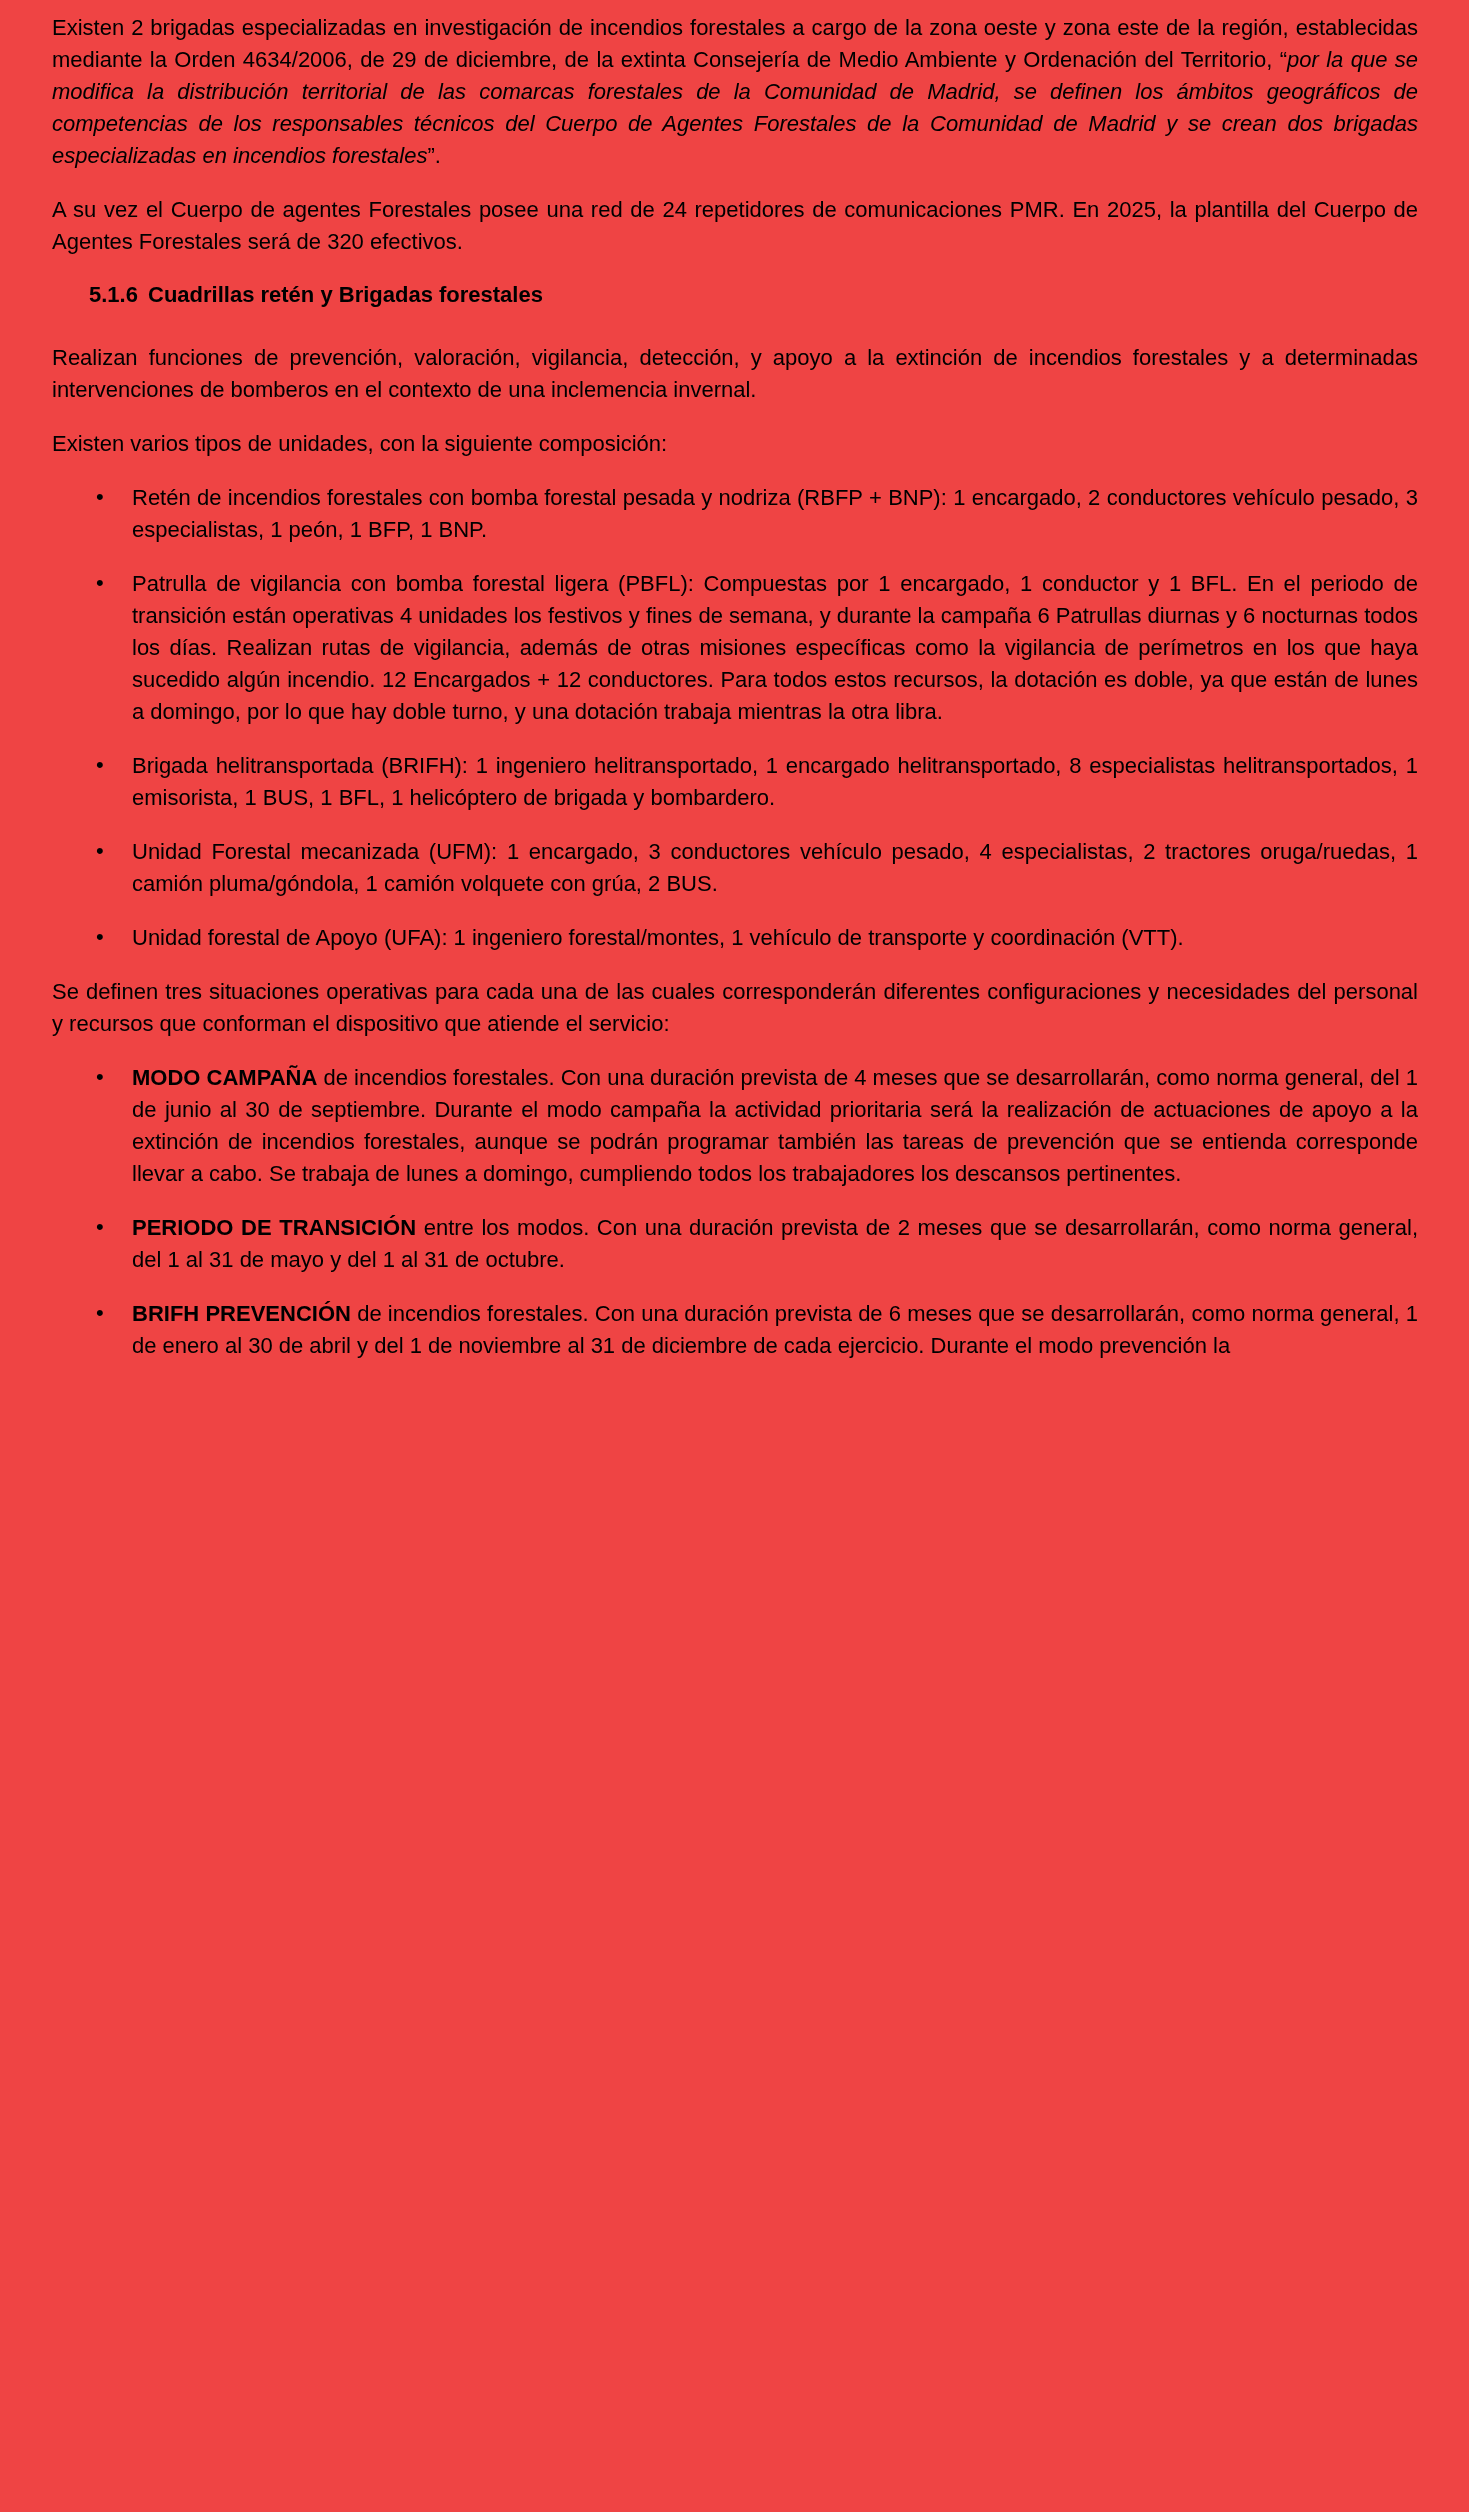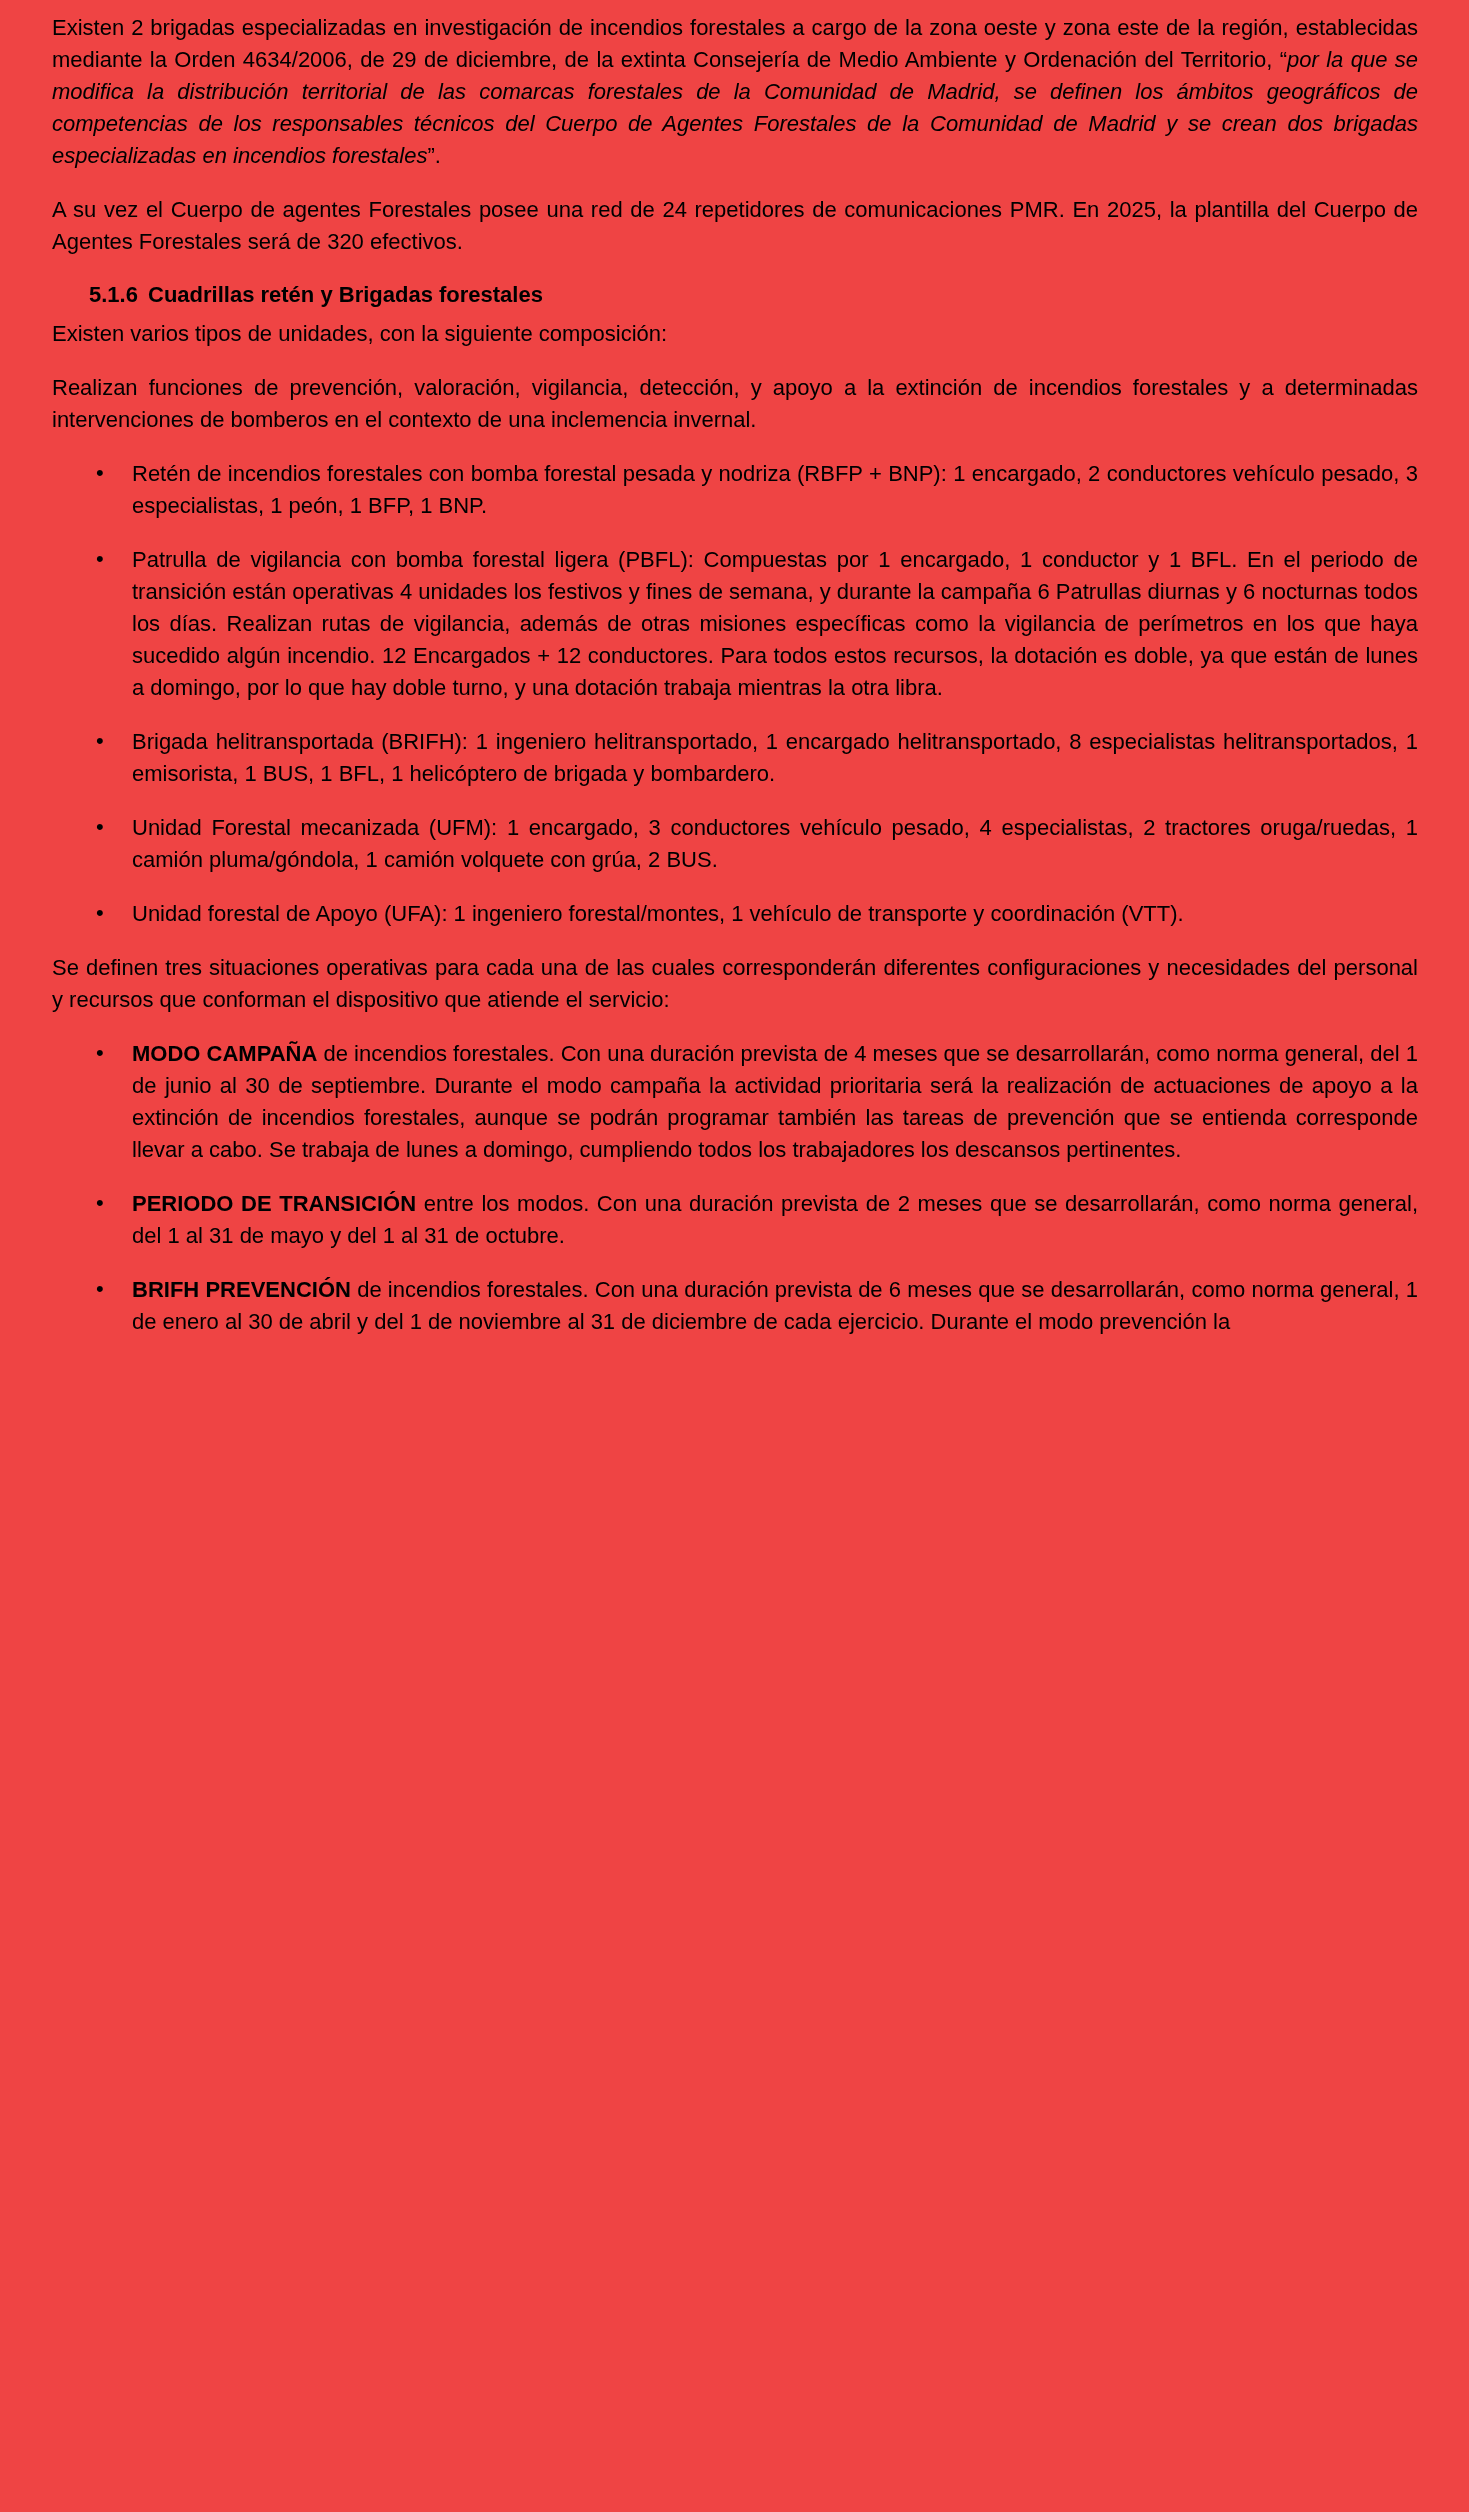--- a/index.html
+++ b/index.html
@@ -30,21 +30,21 @@
   .para {
     margin-bottom: 22px;
   }
   .it {
     font-style: italic;
   }
   .bold {
     font-weight: bold;
   }
   h3.heading {
-    margin: 0 0 8px 0;
+    margin: 0 0 32px 0;
     font-size: 22px;
     line-height: 30px;
     font-weight: bold;
     padding-left: 37px;
   }
   h3.heading .num {
     display: inline-block;
     width: 59px;
   }
   ul.bullets {
@@ -77,22 +77,22 @@
   <div>
     <p class="para"><span>Existen 2 brigadas especializadas en investigación de incendios forestales a cargo de la zona oeste y zona este de la región, establecidas mediante la Orden 4634/2006, de 29 de diciembre, de la extinta Consejería de Medio Ambiente y Ordenación del Territorio, “</span><span class="it">por la que se modifica la distribución territorial de las comarcas forestales de la Comunidad de Madrid, se definen los ámbitos geográficos de competencias de los responsables técnicos del Cuerpo de Agentes Forestales de la Comunidad de Madrid y se crean dos brigadas especializadas en incendios forestales</span><span>”.</span></p>
     <p class="para"><span>A su vez el Cuerpo de agentes Forestales posee una red de 24 repetidores de comunicaciones PMR. En 2025, la plantilla del Cuerpo de Agentes Forestales será de 320 efectivos.</span></p>
   </div>
 
   <h3 class="heading">
     <span class="num">5.1.6</span><span>Cuadrillas retén y Brigadas forestales</span>
   </h3>
 
   <div>
+    <p class="para"><span>Realizan funciones de prevención, valoración, vigilancia, detección, y apoyo a la extinción de incendios forestales y a determinadas intervenciones de bomberos en el contexto de una inclemencia invernal.</span></p>
     <p class="para"><span>Existen varios tipos de unidades, con la siguiente composición:</span></p>
-    <p class="para"><span>Realizan funciones de prevención, valoración, vigilancia, detección, y apoyo a la extinción de incendios forestales y a determinadas intervenciones de bomberos en el contexto de una inclemencia invernal.</span></p>
   </div>
 
   <ul class="bullets">
       <li><span>Retén de incendios forestales con bomba forestal pesada y nodriza (RBFP + BNP): 1 encargado, 2 conductores vehículo pesado, 3 especialistas, 1 peón, 1 BFP, 1 BNP.</span></li>
       <li><span>Patrulla de vigilancia con bomba forestal ligera (PBFL): Compuestas por 1 encargado, 1 conductor y 1 BFL. En el periodo de transición están operativas 4 unidades los festivos y fines de semana, y durante la campaña 6 Patrullas diurnas y 6 nocturnas todos los días. Realizan rutas de vigilancia, además de otras misiones específicas como la vigilancia de perímetros en los que haya sucedido algún incendio. 12 Encargados + 12 conductores. Para todos estos recursos, la dotación es doble, ya que están de lunes a domingo, por lo que hay doble turno, y una dotación trabaja mientras la otra libra.</span></li>
       <li><span>Brigada helitransportada (BRIFH): 1 ingeniero helitransportado, 1 encargado helitransportado, 8 especialistas helitransportados, 1 emisorista, 1 BUS, 1 BFL, 1 helicóptero de brigada y bombardero.</span></li>
       <li><span>Unidad Forestal mecanizada (UFM): 1 encargado, 3 conductores vehículo pesado, 4 especialistas, 2 tractores oruga/ruedas, 1 camión pluma/góndola, 1 camión volquete con grúa, 2 BUS.</span></li>
       <li><span>Unidad forestal de Apoyo (UFA): 1 ingeniero forestal/montes, 1 vehículo de transporte y coordinación (VTT).</span></li>
     </ul>
 

